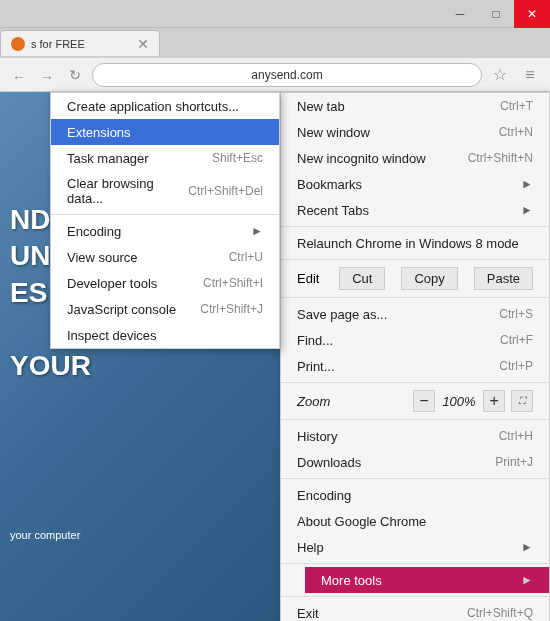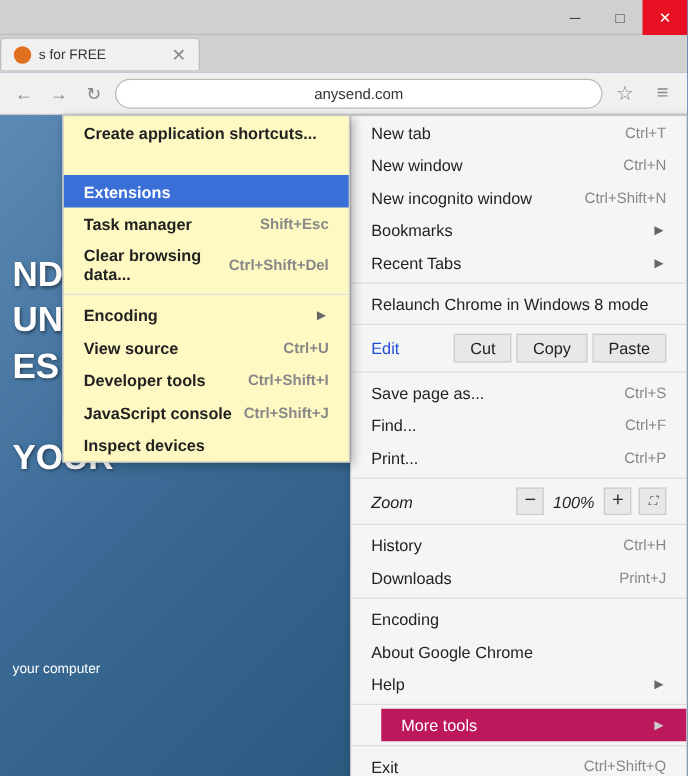--- a/index.html
+++ b/index.html
@@ -211,31 +211,31 @@
     }
     .edit-row {
       display: flex;
       align-items: center;
       padding: 4px 16px;
       gap: 0;
       min-height: 30px;
     }
     .edit-label {
       font-size: 13px;
-      color: #1d4ed8;
+      color: #000000;
       margin-right: auto;
     }
     .edit-btn {
       border: 1px solid #ccc;
       background: #e8e8e8;
       padding: 3px 12px;
       font-size: 13px;
       cursor: pointer;
       color: #222;
-      margin-left: 4px;
+      margin-left: 16px;
       min-width: 44px;
       text-align: left;
     }
 
     .zoom-row {
       display: flex;
       align-items: center;
       padding: 4px 16px;
       min-height: 30px;
       gap: 8px;
@@ -258,30 +258,28 @@
       display: flex; align-items: center; justify-content: center;
       cursor: pointer; font-size: 10px; color: #333;
     }
 
     
     .sub-menu {
       position: absolute;
       top: 92px;
       right: 270px;
       width: 230px;
-      background: #fef9c3;
+      background: #ffffff;
       border: 1px solid #ccc;
       box-shadow: 2px 2px 8px rgba(0,0,0,0.3);
       z-index: 101;
-      font-weight: bold;
     }
     .sub-menu .menu-item.selected {
       background: #3a6fd8;
       color: white;
-      margin-top: 21px;
     }
   </style>
 </head>
 <body>
 
 <div class="title-bar">
   <div class="title-bar-buttons">
     <div class="title-btn">─</div>
     <div class="title-btn">□</div>
     <div class="title-btn close">✕</div>

